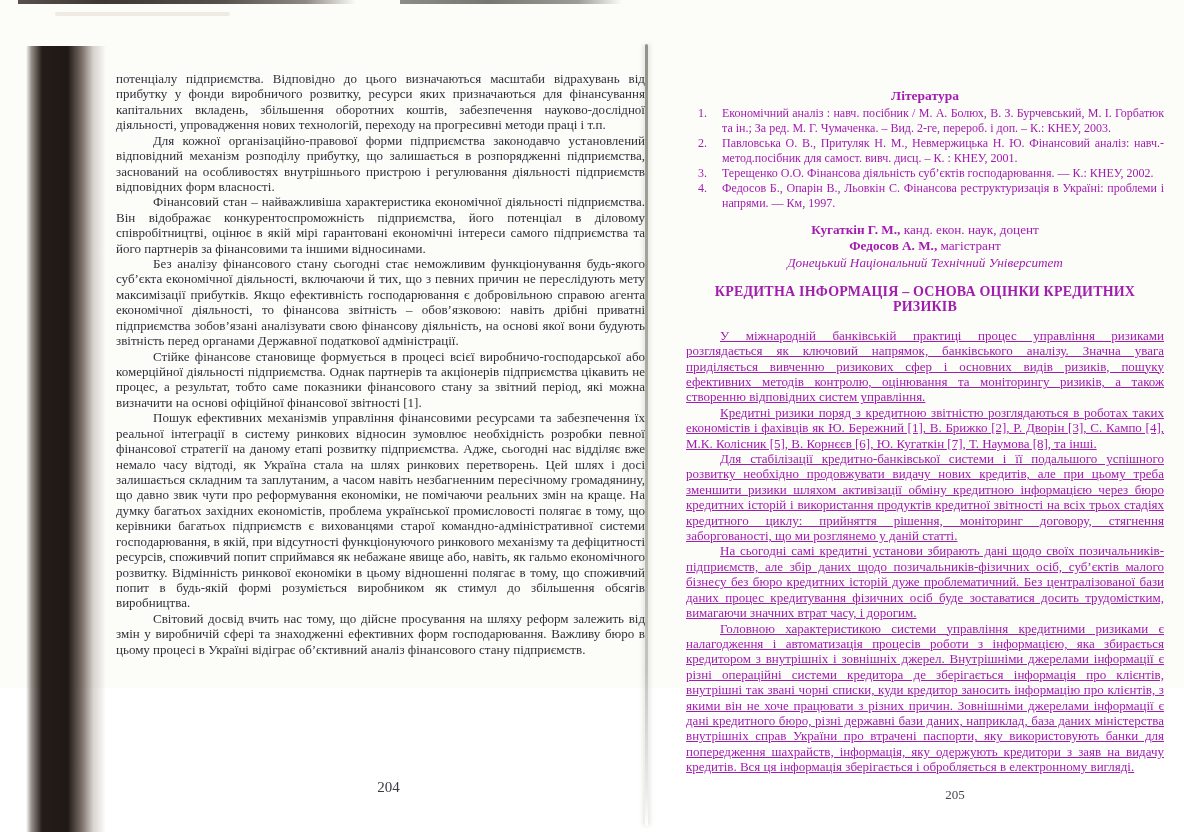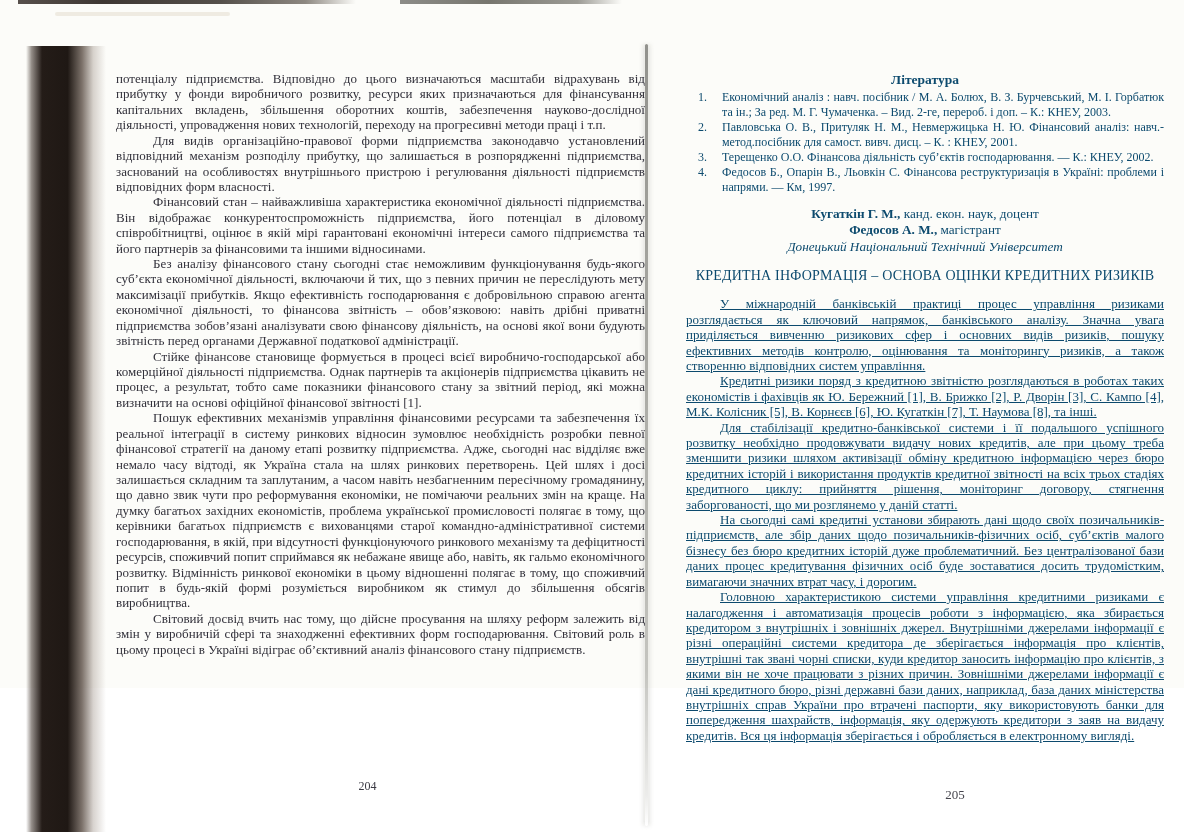--- a/index.html
+++ b/index.html
@@ -49,45 +49,45 @@
   }
   
   .page-left {
     position:absolute; left:116px; top:71px; width:529px;
     color:#31303a; font-size:13px; line-height:15.42px;
     text-align:justify;
   }
   .page-left p { margin:0; text-indent:37px; }
   .page-left p.no-indent { text-indent:0; }
   .pagenum-left {
-    position:absolute; left:103px; top:779px; width:529px;
-    text-align:center; font-size:12px; color:#3a3943;
+    position:absolute; left:124px; top:779px; width:529px;
+    text-align:center; font-size:15px; color:#3a3943;
   }
   
   .page-right {
-    position:absolute; left:686px; top:72px; width:478px;
-    color:#0c4a6e; font-size:13px; line-height:15.4px;
+    position:absolute; left:686px; top:88px; width:478px;
+    color:#a21caf; font-size:13px; line-height:15.4px;
   }
   .lit-heading {
     margin:0 0 3px 0; text-align:center;
     font-weight:bold; font-size:13.5px;
   }
   .refs { font-size:12px; line-height:14.9px; }
   .ref-row { display:flex; }
   .ref-num { flex:none; width:24px; margin-left:12px; }
   .ref-text { flex:1; text-align:justify; }
   .authors-block {
     margin-top:11px; text-align:center;
     font-size:13.2px; line-height:16.4px;
   }
   .author-name { font-weight:bold; }
   .affiliation { font-style:italic; }
   .article-title {
     margin:13px 0 0 0; text-align:center;
-    font-weight:normal; font-size:14px; letter-spacing:0.2px;
+    font-weight:bold; font-size:14px; letter-spacing:0.2px;
   }
   .article-body { margin-top:13px; text-align:justify;text-decoration:underline; }
   .article-body p { margin:0; text-indent:34px; }
   .pagenum-right {
     position:absolute; left:716px; top:787px; width:478px;
     text-align:center; font-size:13px; color:#45454d;
   }
 </style>
 </head>
 <body>
@@ -95,26 +95,26 @@
 <div class="scan">
 
   <div class="top-edge-line-1"></div>
   <div class="top-edge-line-2"></div>
   <div class="top-smudge"></div>
   <div class="spine-shadow"></div>
   <div class="gutter-line"></div>
 
   <div class="page-left">
     <p class="no-indent">потенціалу підприємства. Відповідно до цього визначаються масштаби відрахувань від прибутку у фонди виробничого розвитку, ресурси яких призначаються для фінансування капітальних вкладень, збільшення оборотних коштів, забезпечення науково-дослідної діяльності, упровадження нових технологій, переходу на прогресивні методи праці і т.п.</p>
-    <p>Для видів організаційно-правової форми підприємства законодавчо установлений відповідний механізм розподілу прибутку, що залишається в розпорядженні підприємства, заснований на особливостях внутрішнього пристрою і регулювання діяльності підприємств відповідних форм власності.</p>
+    <p>Для кожної організаційно-правової форми підприємства законодавчо установлений відповідний механізм розподілу прибутку, що залишається в розпорядженні підприємства, заснований на особливостях внутрішнього пристрою і регулювання діяльності підприємств відповідних форм власності.</p>
     <p>Фінансовий стан – найважливіша характеристика економічної діяльності підприємства. Він відображає конкурентоспроможність підприємства, його потенціал в діловому співробітництві, оцінює в якій мірі гарантовані економічні інтереси самого підприємства та його партнерів за фінансовими та іншими відносинами.</p>
     <p>Без аналізу фінансового стану сьогодні стає неможливим функціонування будь-якого суб’єкта економічної діяльності, включаючи й тих, що з певних причин не переслідують мету максимізації прибутків. Якщо ефективність господарювання є добровільною справою агента економічної діяльності, то фінансова звітність – обов’язковою: навіть дрібні приватні підприємства зобов’язані аналізувати свою фінансову діяльність, на основі якої вони будують звітність перед органами Державної податкової адміністрації.</p>
     <p>Стійке фінансове становище формується в процесі всієї виробничо-господарської або комерційної діяльності підприємства. Однак партнерів та акціонерів підприємства цікавить не процес, а результат, тобто саме показники фінансового стану за звітний період, які можна визначити на основі офіційної фінансової звітності [1].</p>
     <p>Пошук ефективних механізмів управління фінансовими ресурсами та забезпечення їх реальної інтеграції в систему ринкових відносин зумовлює необхідність розробки певної фінансової стратегії на даному етапі розвитку підприємства. Адже, сьогодні нас відділяє вже немало часу відтоді, як Україна стала на шлях ринкових перетворень. Цей шлях і досі залишається складним та заплутаним, а часом навіть незбагненним пересічному громадянину, що давно звик чути про реформування економіки, не помічаючи реальних змін на краще. На думку багатьох західних економістів, проблема української промисловості полягає в тому, що керівники багатьох підприємств є вихованцями старої командно-адміністративної системи господарювання, в якій, при відсутності функціонуючого ринкового механізму та дефіцитності ресурсів, споживчий попит сприймався як небажане явище або, навіть, як гальмо економічного розвитку. Відмінність ринкової економіки в цьому відношенні полягає в тому, що споживчий попит в будь-якій формі розуміється виробником як стимул до збільшення обсягів виробництва.</p>
-    <p>Світовий досвід вчить нас тому, що дійсне просування на шляху реформ залежить від змін у виробничій сфері та знаходженні ефективних форм господарювання. Світовий роль в цьому процесі в Україні відіграє об’єктивний аналіз фінансового стану підприємств.</p>
+    <p>Світовий досвід вчить нас тому, що дійсне просування на шляху реформ залежить від змін у виробничій сфері та знаходженні ефективних форм господарювання. Важливу бюро в цьому процесі в Україні відіграє об’єктивний аналіз фінансового стану підприємств.</p>
   </div>
   <div class="pagenum-left">204</div>
 
   <div class="page-right">
 
     <div class="lit-heading">Література</div>
 
     <div class="refs">
       <div class="ref-row">
         <span class="ref-num">1.</span>

